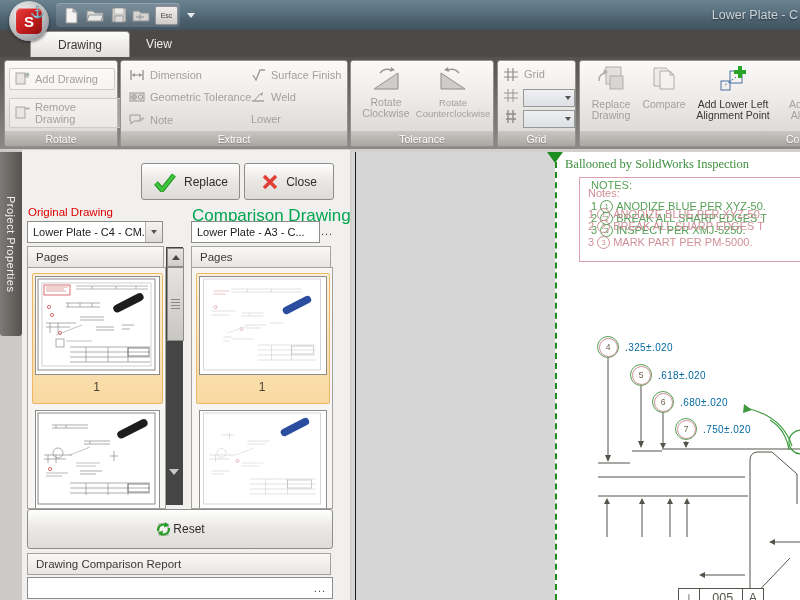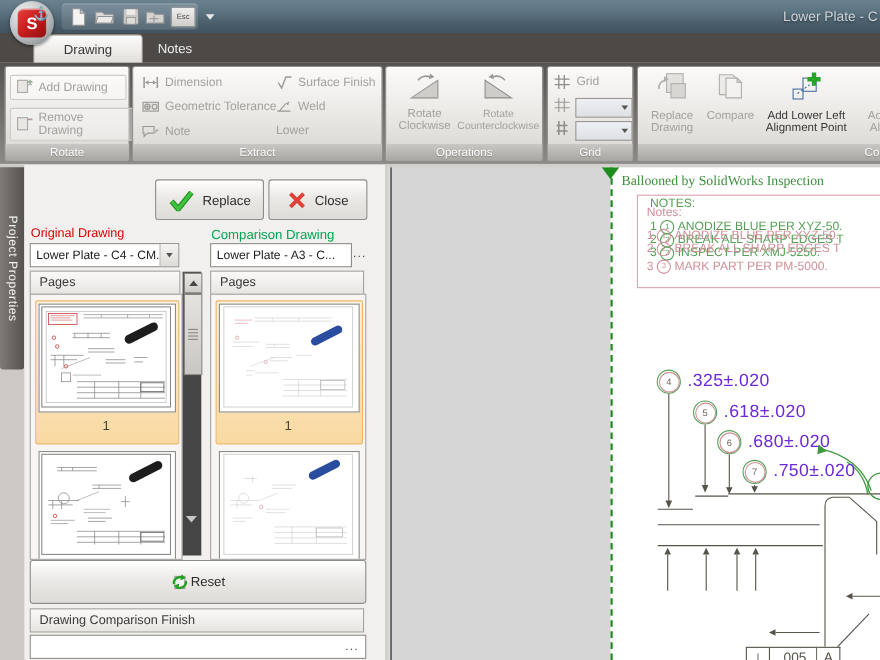--- a/index.html
+++ b/index.html
@@ -65,21 +65,21 @@
   .sidestrip{left:0;top:150px;width:22px;height:450px;background:#ccc9c6;border-right:1px solid #a9a7a3;}
   .projtab{left:0;top:152px;width:22px;height:184px;border-radius:0 0 3px 3px;
     background:linear-gradient(90deg,#7d7a77,#56534f);display:flex;align-items:center;justify-content:center;}
   .projtab span{writing-mode:vertical-rl;color:#f2f1ef;font-size:11px;letter-spacing:.5px;}
   .panel{left:22px;top:150px;width:328px;height:450px;background:#f1f0ee;}
 
   .pbtn{position:absolute;border:1px solid #8f8d89;border-radius:3px;
     background:linear-gradient(#ffffff,#ebe9e6 45%,#dedcd8);box-shadow:inset 0 1px 0 #fff;
     display:flex;align-items:center;justify-content:center;gap:7px;font-size:12px;color:#2f2d2b;}
   .lab-red{color:#dd0000;font-size:11.5px;}
-  .lab-green{color:#00a651;font-size:12px;}
+  .lab-green{color:#00a651;font-size:17px;}
   .combo{position:absolute;height:20px;background:#fff;border:1px solid #8f8d89;
     display:flex;align-items:center;font-size:11px;color:#222;}
   .combo .ctext{flex:1;padding:0 5px;white-space:nowrap;overflow:hidden;}
   .combo .cbtn{width:16px;align-self:stretch;border-left:1px solid #b5b3af;
     background:linear-gradient(#f4f3f1,#dddbd7);display:flex;align-items:center;justify-content:center;}
   .dots{font-size:11px;color:#444;letter-spacing:1px;}
   .grphead{position:absolute;height:20px;border:1px solid #a5a3a0;
     background:linear-gradient(#faf9f8,#e7e5e1);display:flex;align-items:center;
     padding-left:8px;font-size:11.5px;color:#3a3836;}
   .pagesbox{position:absolute;border:1px solid #a5a3a0;background:#f7f6f4;overflow:hidden;}
@@ -117,21 +117,21 @@
   .ngreen{color:#55a055;}
   .ngreen .nballoon{border:1px solid #55a055;color:#55a055;}
   .npink{color:#d08f99;}
   .npink .nballoon{border:1px solid #d08f99;color:#d08f99;}
   .dim{position:absolute;display:flex;align-items:center;gap:6px;height:22px;}
   .dballoon{position:relative;width:22px;height:22px;flex:0 0 auto;}
   .dballoon .bg{position:absolute;left:0;top:0;width:20px;height:20px;border-radius:50%;border:1px solid #55a055;}
   .dballoon .bp{position:absolute;left:2px;top:2px;width:17px;height:17px;border-radius:50%;border:1px solid #d08f99;}
   .dballoon .bn{position:absolute;left:0;top:0;width:22px;height:22px;display:flex;align-items:center;
     justify-content:center;font-size:8.5px;color:#6b5f52;}
-  .dtext{font-size:16px;color:#6d28d9;letter-spacing:.4px;}
+  .dtext{font-size:10px;color:#0369a1;letter-spacing:.4px;}
   .fcf{left:678px;top:588px;display:flex;}
   .fcf div{border:1px solid #55534a;border-left-width:0;height:18px;display:flex;align-items:center;
     justify-content:center;font-size:12.5px;color:#55534a;background:#fff;}
   .fcf div:first-child{border-left-width:1px;}
 </style>
 </head>
 <body>
 
 <div class="stage">
 
@@ -164,21 +164,21 @@
         <path d="M1 4h6l2 2h8v8H1z" fill="#d5d3cf" stroke="#8f9397"></path>
         <path d="M4 10h8M8 7v6" stroke="#8f9397" stroke-width="1"></path>
       </svg>
   </div>
   <div class="abs esc-key">Esc</div>
   <div class="abs qat-arrow"></div>
   <div class="abs win-title">Lower Plate - C</div>
 
   <div class="abs tabrow"></div>
   <div class="abs tab-active">Drawing</div>
-  <div class="abs tab-plain">Notes</div>
+  <div class="abs tab-plain">View</div>
 
   <div class="abs ribbon">
 
     <div class="rgroup" style="left:4px;width:112px">
       <div class="gbtn" style="left:4px;top:7px;width:94px">
         <span class="bicon">
           <svg width="15" height="14">
               <rect x="1" y="2" width="9" height="11" fill="#e9e7e4" stroke="#a9a7a3"></rect>
               <path d="M10 2v4h4" stroke="#a9a7a3" fill="none"></path>
               <path d="M10.5 3.5h4M12.5 1.5v4" stroke="#9cb09c" stroke-width="1.6"></path>
@@ -264,21 +264,21 @@
       <div class="bigbtn" style="left:4px;width:62px">
         <span class="bicon">
           <svg width="32" height="26">
               <polygon points="4,24 28,24 28,8" fill="#cfcdc9" stroke="#8f8d89"></polygon>
               <polygon points="4,24 28,24 28,8" fill="none" stroke="#b5b3af" stroke-width=".6"></polygon>
               <path d="M10 8 a9 9 0 0 1 11 -3" stroke="#9a9894" stroke-width="1.4" fill="none"></path>
               <path d="M21 2l4 3-5 2z" fill="#9a9894"></path>
             </svg></span>
         <span>Rotate Clockwise</span>
       </div>
-      <div class="rcaption">Operations</div>
+      <div class="rcaption">Tolerance</div>
     </div>
 
     <div class="rgroup" style="left:497px;width:77px">
       <div class="gridicon-col" style="left:6px;top:7px">
         <svg width="14" height="13">
             <path d="M4 0v13M9 0v13M0 4h14M0 9h14" stroke="#8f8d89" stroke-width="1.2"></path>
           </svg>
         <svg width="14" height="13">
             <path d="M4 0v13M9 0v13M0 4h14M0 9h14" stroke="#9a9894" stroke-width="1"></path>
           </svg>
@@ -484,21 +484,21 @@
     <svg width="17" height="16">
       <rect x="4" y="3" width="9" height="11" fill="#f4f3f1" stroke="#9a9894"></rect>
       <path d="M3 10a5.5 5.5 0 0 1 9-5" stroke="#22a022" stroke-width="2" fill="none"></path>
       <path d="M10 1l4 3.5-5 2z" fill="#22a022"></path>
       <path d="M14 7a5.5 5.5 0 0 1-9 5" stroke="#22a022" stroke-width="2" fill="none"></path>
       <path d="M7 15l-4-3.5 5-2z" fill="#22a022"></path>
     </svg>
     <span>Reset</span>
   </div>
 
-  <div class="abs grphead" style="left:27px;top:553px;width:294px">Drawing Comparison Finish</div>
+  <div class="abs grphead" style="left:27px;top:553px;width:294px">Drawing Comparison Report</div>
   <div class="abs reportin" style="left:27px;top:577px;width:304px;height:20px">
     <span class="rtext"></span>
     <span class="dots" style="padding-right:6px">...</span>
   </div>
 
   <div class="abs viewport">
     <div class="vp-edge"></div>
     <div class="sheet"></div>
     <div class="sheet-tri"></div>
 

